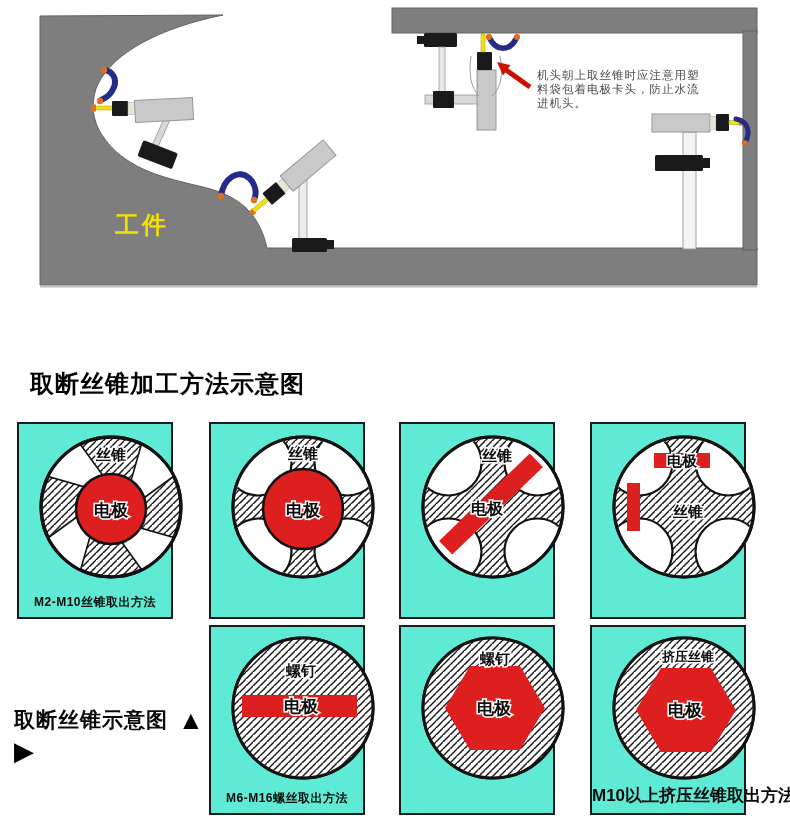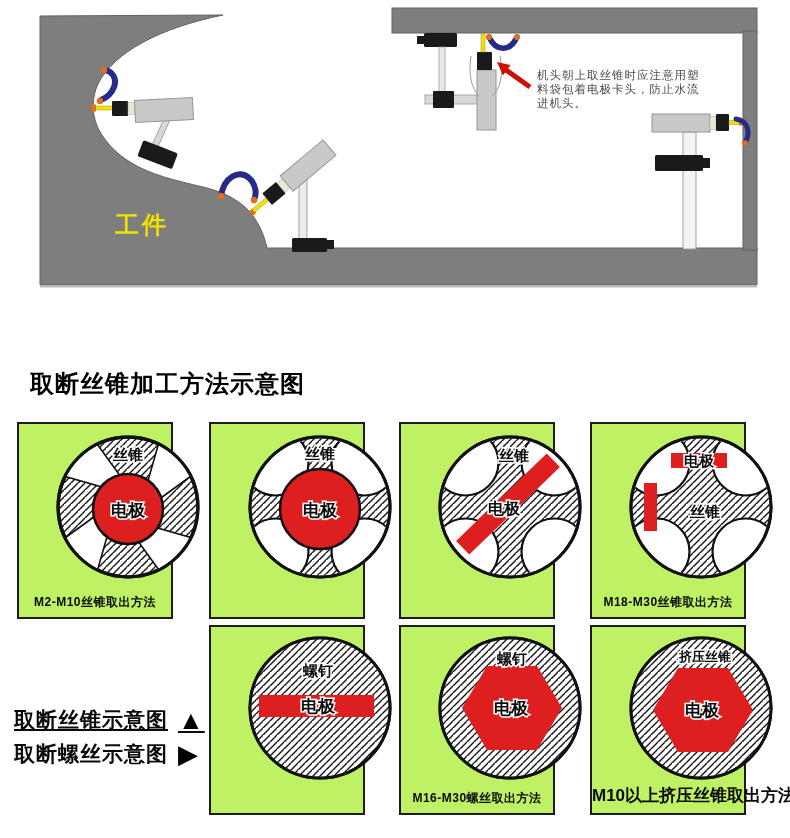--- a/index.html
+++ b/index.html
@@ -12,38 +12,38 @@
   
   .intro{position:absolute;left:12px;top:306px;width:766px;
          font-size:17px;font-weight:bold;line-height:27px;text-indent:2.2em;
          letter-spacing:0.5px;color:#0d0d0d;}
 
   
   .heading{position:absolute;left:14px;top:368px;font-size:24px;font-weight:900;
            letter-spacing:1px;color:#000;margin-left:16px;}
 
   
-  .dbox{position:absolute;width:156px;background:#bef264;border:2px solid #1c1c1c;box-sizing:border-box;padding-left:17px;}
+  .dbox{position:absolute;width:156px;background:#5eead4;border:2px solid #1c1c1c;box-sizing:border-box;}
   .row1{top:422px;height:197px;}
   .row2{top:625px;height:190px;}
   .c1{left:17px;} .c2{left:209px;} .c3{left:399px;} .c4{left:590px;}
   .dbox svg{display:block;margin:3px auto 0 auto;}
   .caption{position:absolute;left:0;right:0;bottom:6px;text-align:center;
            font-weight:bold;font-size:12px;letter-spacing:0.5px;color:#0a0a0a;white-space:nowrap;}
   .caption.small{font-size:17px;letter-spacing:0;}
 
   
   svg text.dlabel{font-family:"Liberation Sans","DejaVu Sans",sans-serif;font-weight:bold;
      fill:#0d0d0d;paint-order:stroke;stroke:#ffffff;stroke-width:3px;text-anchor:middle;}
   svg text.scene-label{font-family:"Liberation Sans","DejaVu Sans",sans-serif;font-weight:bold;}
 
   
   .legend-line{position:absolute;left:14px;display:flex;align-items:center;gap:10px;
                font-size:21px;font-weight:bold;color:#0a0a0a;letter-spacing:1px;}
-  .lg1{top:706px;text-decoration:underline;} .lg2{top:740px;}
+  .lg1{top:706px;} .lg2{top:740px;}
   .tri{font-size:26px;line-height:22px;color:#000;}
 </style>
 </head>
 <body>
 
 <div id="page">
 
   <svg width="0" height="0" style="position:absolute" aria-hidden="true">
     <defs>
       <pattern id="hatch" patternUnits="userSpaceOnUse" width="7" height="7">
@@ -205,60 +205,58 @@
           <circle cx="47.5" cy="124.5" r="33"></circle>
             <circle cx="136.5" cy="124.5" r="33"></circle>
         </g>
       </g>
       <rect x="62" y="26" width="56" height="15" fill="#dd1f1f"></rect>
       <rect x="35" y="56" width="13" height="48" fill="#dd1f1f"></rect>
       <circle cx="92" cy="80" r="70" fill="none" stroke="#111" stroke-width="3"></circle>
       <text class="dlabel" x="90" y="39" font-size="15">电极</text>
       <text class="dlabel" x="96" y="90" font-size="15">丝锥</text>
     </svg>
-    <div class="caption">M18-M30丝锥取出方法</div>
   </div>
 
   <div class="dbox row2 c2">
     <svg width="184" height="156" viewBox="0 0 184 156">
       <circle cx="92" cy="78" r="70" fill="#fff" stroke="#111" stroke-width="3"></circle>
       <circle cx="92" cy="78" r="69" fill="url(#hatch)"></circle>
       <rect x="31" y="65" width="115" height="22" fill="#dd1f1f"></rect>
       <circle cx="92" cy="78" r="70" fill="none" stroke="#111" stroke-width="3"></circle>
       <text class="dlabel" x="90" y="46" font-size="15">螺钉</text>
       <text class="dlabel" x="90" y="82" font-size="17">电极</text>
     </svg>
+    <div class="caption">M6-M16螺丝取出方法</div>
   </div>
 
   <div class="dbox row2 c3">
     <svg width="184" height="156" viewBox="0 0 184 156">
       <circle cx="92" cy="78" r="70" fill="#fff" stroke="#111" stroke-width="3"></circle>
       <circle cx="92" cy="78" r="69" fill="url(#hatch)"></circle>
       <polygon points="44,78 69,36 119,36 144,78 119,120 69,120" fill="#dd1f1f"></polygon>
       <circle cx="92" cy="78" r="70" fill="none" stroke="#111" stroke-width="3"></circle>
       <text class="dlabel" x="94" y="34" font-size="15">螺钉</text>
       <text class="dlabel" x="93" y="84" font-size="17">电极</text>
     </svg>
-    <div class="caption">M16-M30螺丝取出方法</div>
   </div>
 
   <div class="dbox row2 c4">
     <svg width="184" height="156" viewBox="0 0 184 156">
       <circle cx="92" cy="78" r="70" fill="#fff" stroke="#111" stroke-width="3"></circle>
       <circle cx="92" cy="78" r="69" fill="url(#hatch)"></circle>
       <polygon points="44,80 69,38 119,38 144,80 119,122 69,122" fill="#dd1f1f"></polygon>
       <circle cx="92" cy="78" r="70" fill="none" stroke="#111" stroke-width="3"></circle>
       <text class="dlabel" x="96" y="31" font-size="13">挤压丝锥</text>
       <text class="dlabel" x="93" y="86" font-size="17">电极</text>
     </svg>
     <div class="caption small">M10以上挤压丝锥取出方法</div>
   </div>
 
   <div class="legend-line lg1">
     <span>取断丝锥示意图</span>
     <span class="tri">▲</span>
   </div>
   <div class="legend-line lg2">
-    <span>取断螺丝示意图</span>
     <span class="tri">▶</span>
   </div>
 
 </div>
 
 </body></html>

